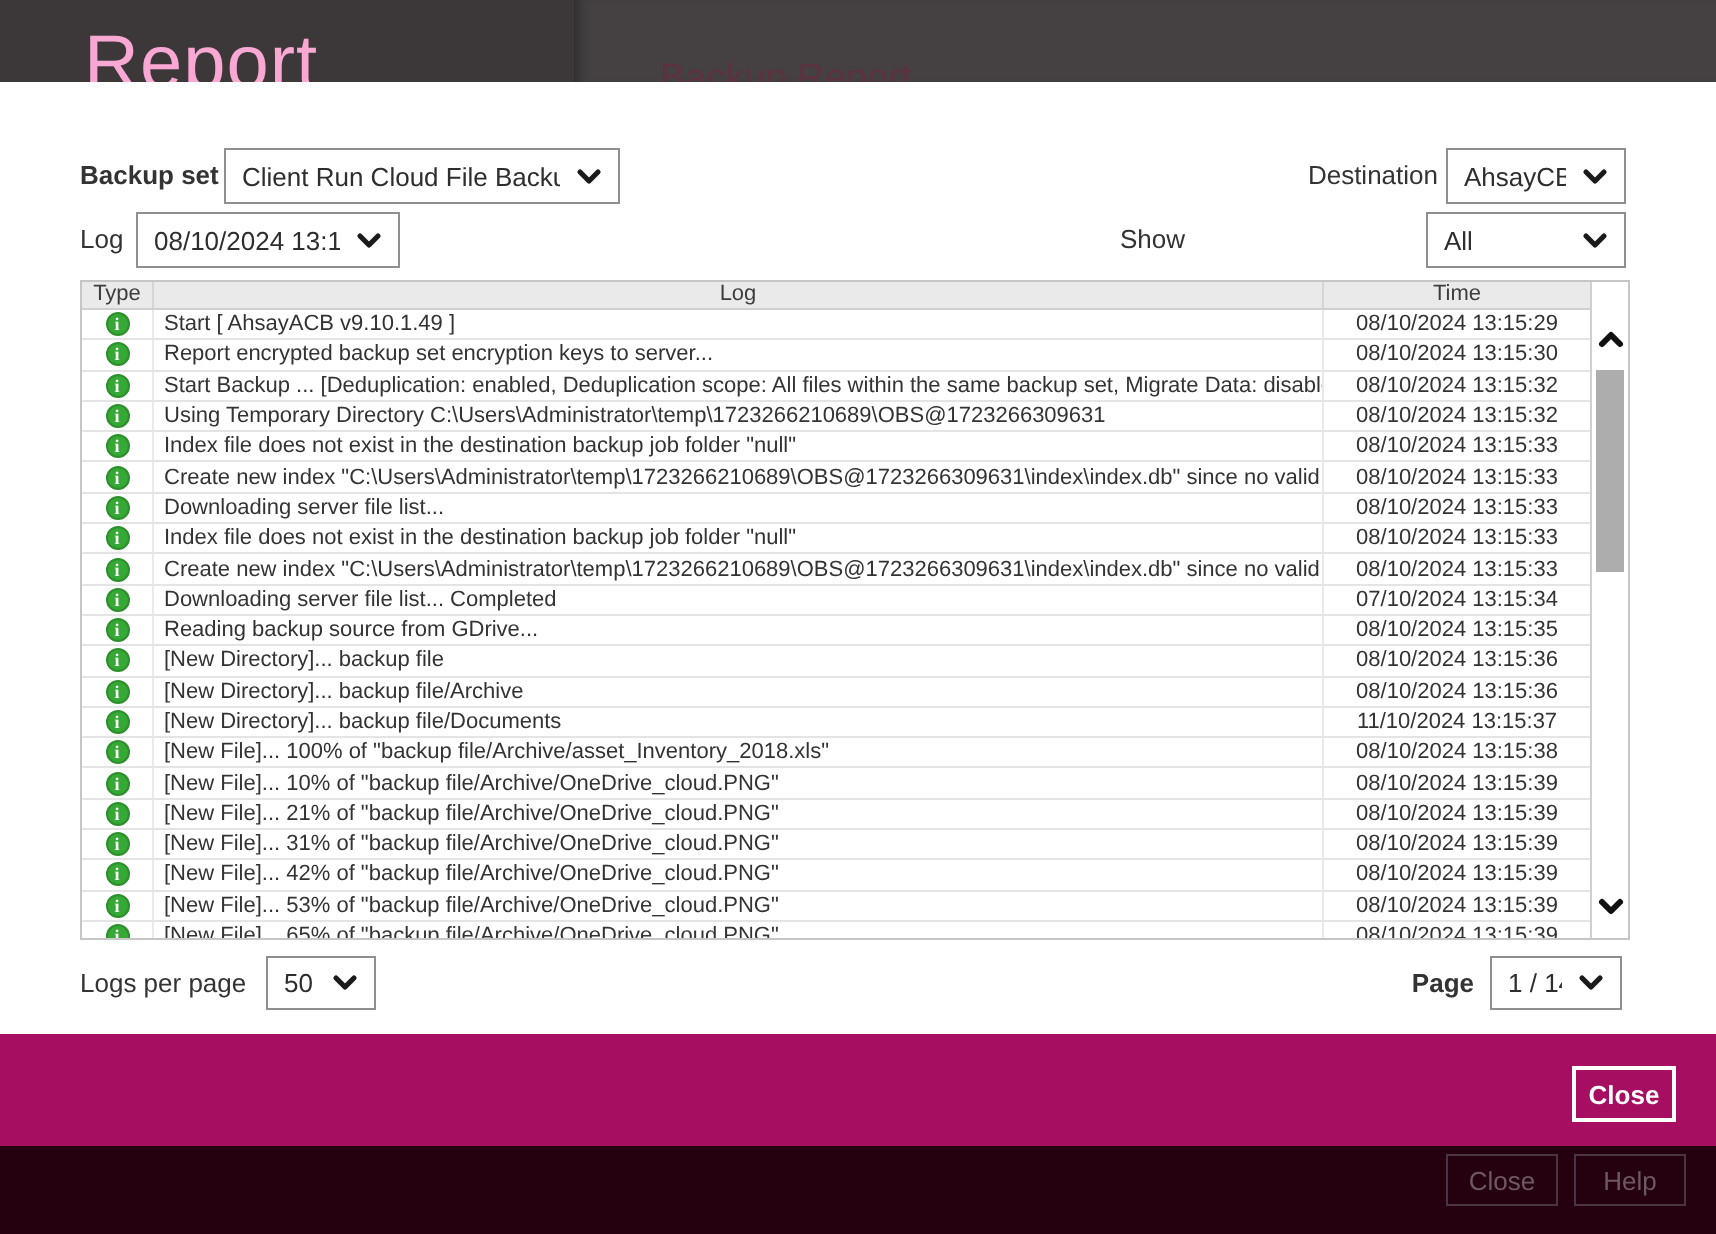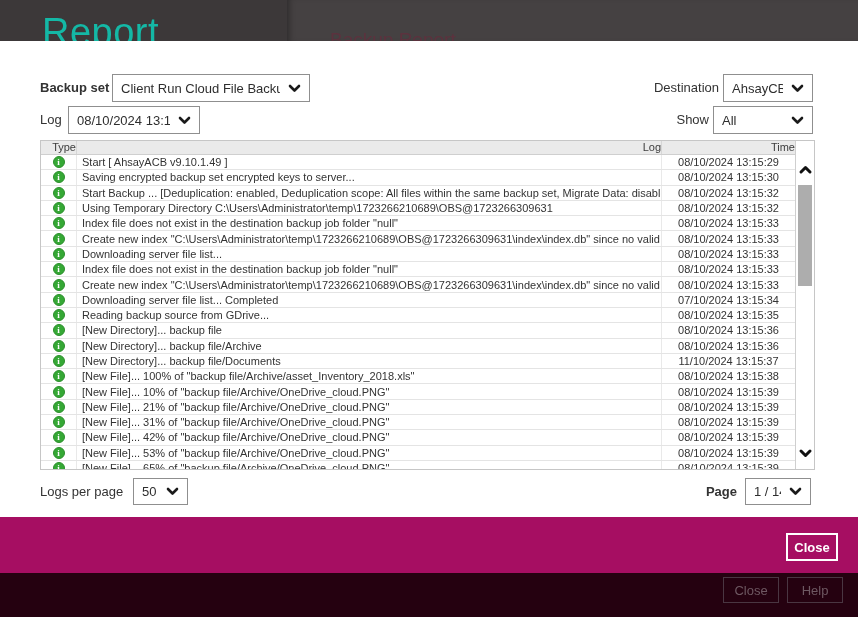--- a/index.html
+++ b/index.html
@@ -4,35 +4,35 @@
 <style>
   * { box-sizing: border-box; margin: 0; padding: 0; }
   html,body { width: 858px; height: 617px; }
   body { font-family: "Liberation Sans", sans-serif; background: #fff; }
   #screen { position: relative; width: 858px; height: 617px; overflow: hidden; }
 
   
   #app-header { position: absolute; top: 0; left: 0; width: 858px; height: 41px; overflow: hidden; }
   #hdr-left { position: absolute; left: 0; top: 0; width: 287px; height: 41px; background: #3c3839; }
   #hdr-right { position: absolute; left: 287px; top: 0; width: 571px; height: 41px; background: #454142; box-shadow: inset 6px 0 6px -4px rgba(0,0,0,0.35); }
-  #page-title { position: absolute; left: 42px; top: 13px; font-size: 38px; font-weight: 400; color: #14b8a6; line-height: 1; letter-spacing: 0.5px; }
+  #page-title { position: absolute; left: 42px; top: 13px; font-size: 38px; font-weight: 400; color: #f9a8d4; line-height: 1; letter-spacing: 0.5px; }
   #subpage-title { position: absolute; left: 43px; top: 30px; font-size: 19px; color: #5c323e; line-height: 1; }
 
   
   #dialog { position: absolute; top: 41px; left: 0; width: 858px; height: 476px; background: #ffffff; }
 
   .lbl { position: absolute; font-size: 13px; color: #333; line-height: 28px; white-space: nowrap; }
   .select { position: absolute; height: 28px; background: #fff; border: 1px solid #8f8f8f; display: flex; align-items: center; justify-content: space-between; padding: 0 8px; cursor: pointer; }
   .select .val { font-size: 13px; color: #2e2e2e; white-space: nowrap; overflow: hidden; }
   .select svg { flex: 0 0 auto; margin-left: 8px; }
 
   
   #log-table { position: absolute; left: 40px; top: 99px; width: 775px; height: 330px; border: 1px solid #c6c6c6; background: #fff; }
   #thead { position: absolute; left: 0; top: 0; right: 19px; height: 14px; background: #eaeaea; border-bottom: 1px solid #cfcfcf; display: flex; }
-  .th { font-size: 11px; color: #3d3d3d; text-align: right; line-height: 13px; overflow: hidden; white-space: nowrap; }
+  .th { font-size: 11px; color: #3d3d3d; text-align: center; line-height: 13px; overflow: hidden; white-space: nowrap; }
   .th.c-type { width: 36px; border-right: 1px solid #d6d6d6; }
   .th.c-log  { flex: 1; border-right: 1px solid #d6d6d6; }
   .th.c-time { width: 133px; }
   #tbody { position: absolute; left: 0; top: 14px; right: 19px; bottom: 0; overflow: hidden; }
   .row { display: flex; height: 15.3px; border-bottom: 1px solid #e4e4e4; background: #fff; align-items: center; }
   .td { overflow: hidden; white-space: nowrap; height: 100%; display: flex; align-items: center; }
   .td.c-type { width: 36px; justify-content: center; border-right: 1px solid #e9e9e9; }
   .td.c-log { flex: 1; font-size: 11px; color: #333; padding-left: 5px; border-right: 1px solid #e9e9e9; }
   .td.c-time { width: 133px; font-size: 11px; color: #333; justify-content: center; }
   .info-dot { width: 12px; height: 12px; border-radius: 50%; background: #35a835; border: 1px solid #2c8f2c; color: #fff; font-size: 9px; font-weight: bold; line-height: 10px; text-align: center; font-family: "Liberation Serif", serif; }
@@ -87,21 +87,21 @@
     </div>
 
     <span class="lbl" style="left:40px; top:65px;">Log</span>
     <div class="select" style="left:68px; top:65px; width:132px;">
       <span class="val">08/10/2024 13:15</span>
       <svg width="13" height="9" viewBox="0 0 13 9">
           <path d="M2 2 L6.5 6.5 L11 2" fill="none" stroke="#1a1a1a" stroke-width="2.6" stroke-linecap="round" stroke-linejoin="round"></path>
         </svg>
     </div>
 
-    <span class="lbl" style="left:560px; top:65px; width:149px; text-align:right;">Show</span>
+    <span class="lbl" style="left:560px; top:65px; width:149px; ">Show</span>
     <div class="select" style="left:713px; top:65px; width:100px;">
       <span class="val">All</span>
       <svg width="13" height="9" viewBox="0 0 13 9">
           <path d="M2 2 L6.5 6.5 L11 2" fill="none" stroke="#1a1a1a" stroke-width="2.6" stroke-linecap="round" stroke-linejoin="round"></path>
         </svg>
     </div>
 
     <div id="log-table">
       <div id="thead">
         <div class="th c-type">Type</div>
@@ -115,21 +115,21 @@
               <span class="info-dot">i</span>
             </div>
             <div class="td c-log">Start [ AhsayACB v9.10.1.49 ]</div>
             <div class="td c-time">08/10/2024 13:15:29</div>
           </div>
 
           <div class="row">
             <div class="td c-type">
               <span class="info-dot">i</span>
             </div>
-            <div class="td c-log">Saving encrypted backup set encrypted keys to server...</div>
+            <div class="td c-log">Report encrypted backup set encryption keys to server...</div>
             <div class="td c-time">08/10/2024 13:15:30</div>
           </div>
 
           <div class="row">
             <div class="td c-type">
               <span class="info-dot">i</span>
             </div>
             <div class="td c-log">Start Backup ... [Deduplication: enabled, Deduplication scope: All files within the same backup set, Migrate Data: disabled, ...</div>
             <div class="td c-time">08/10/2024 13:15:32</div>
           </div>

